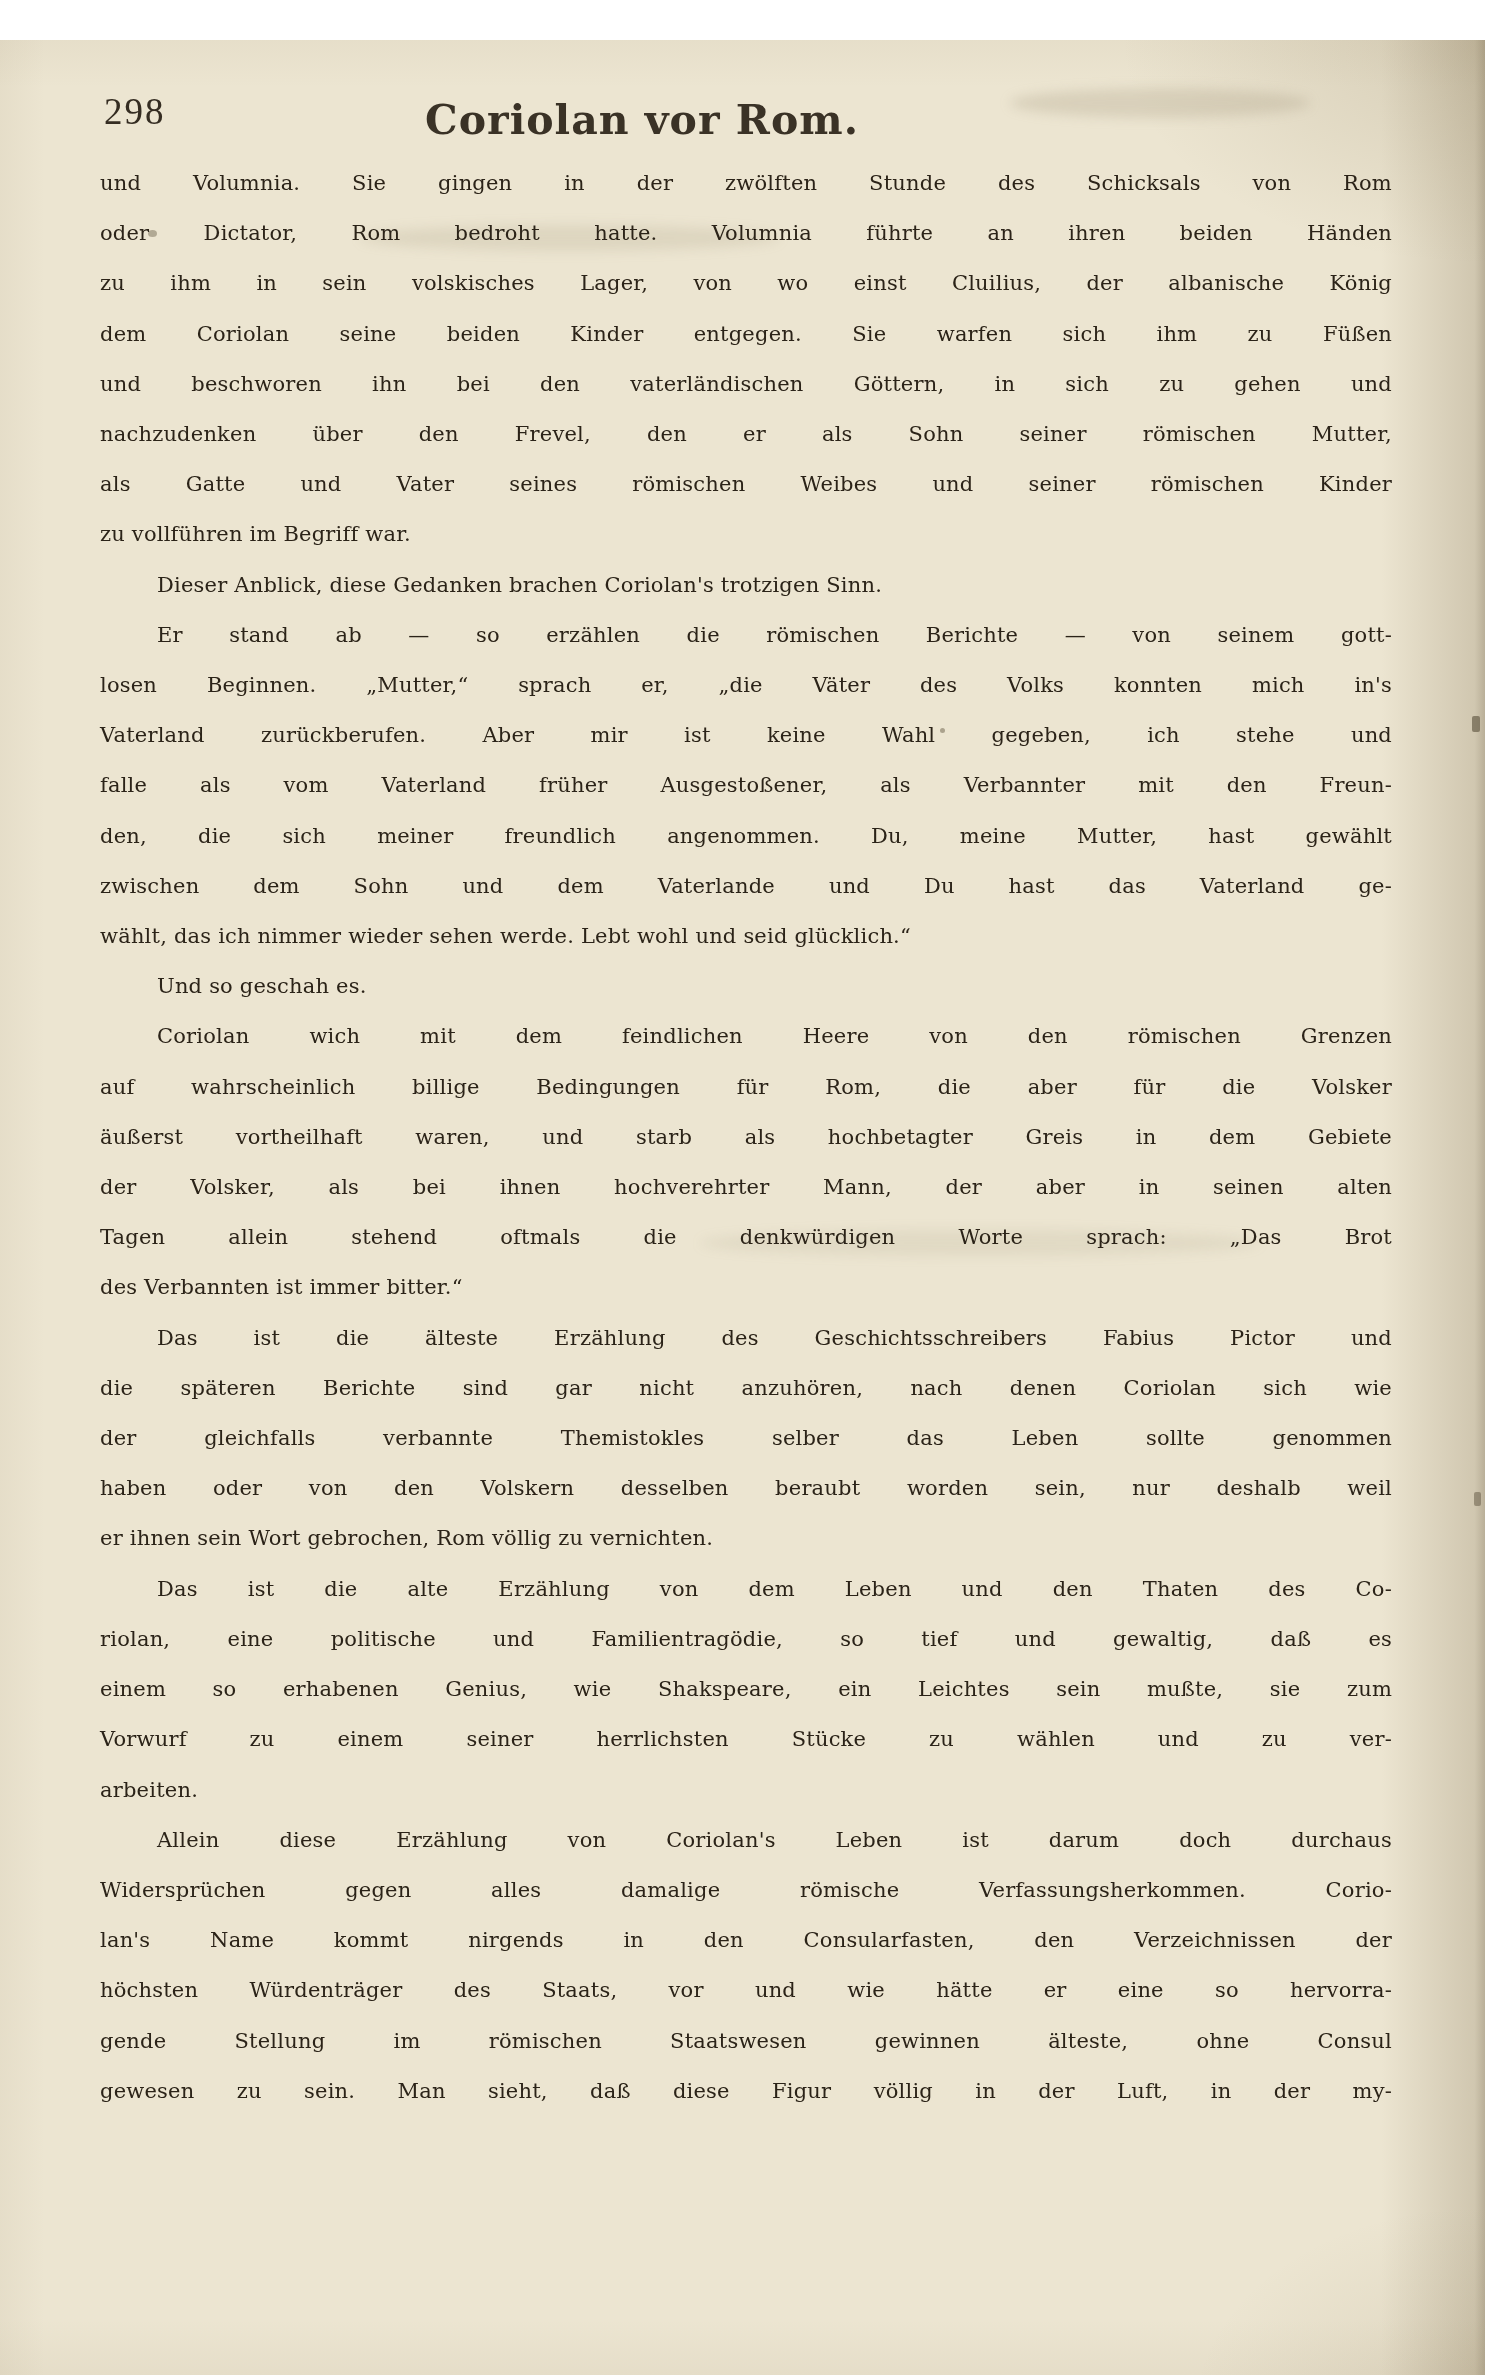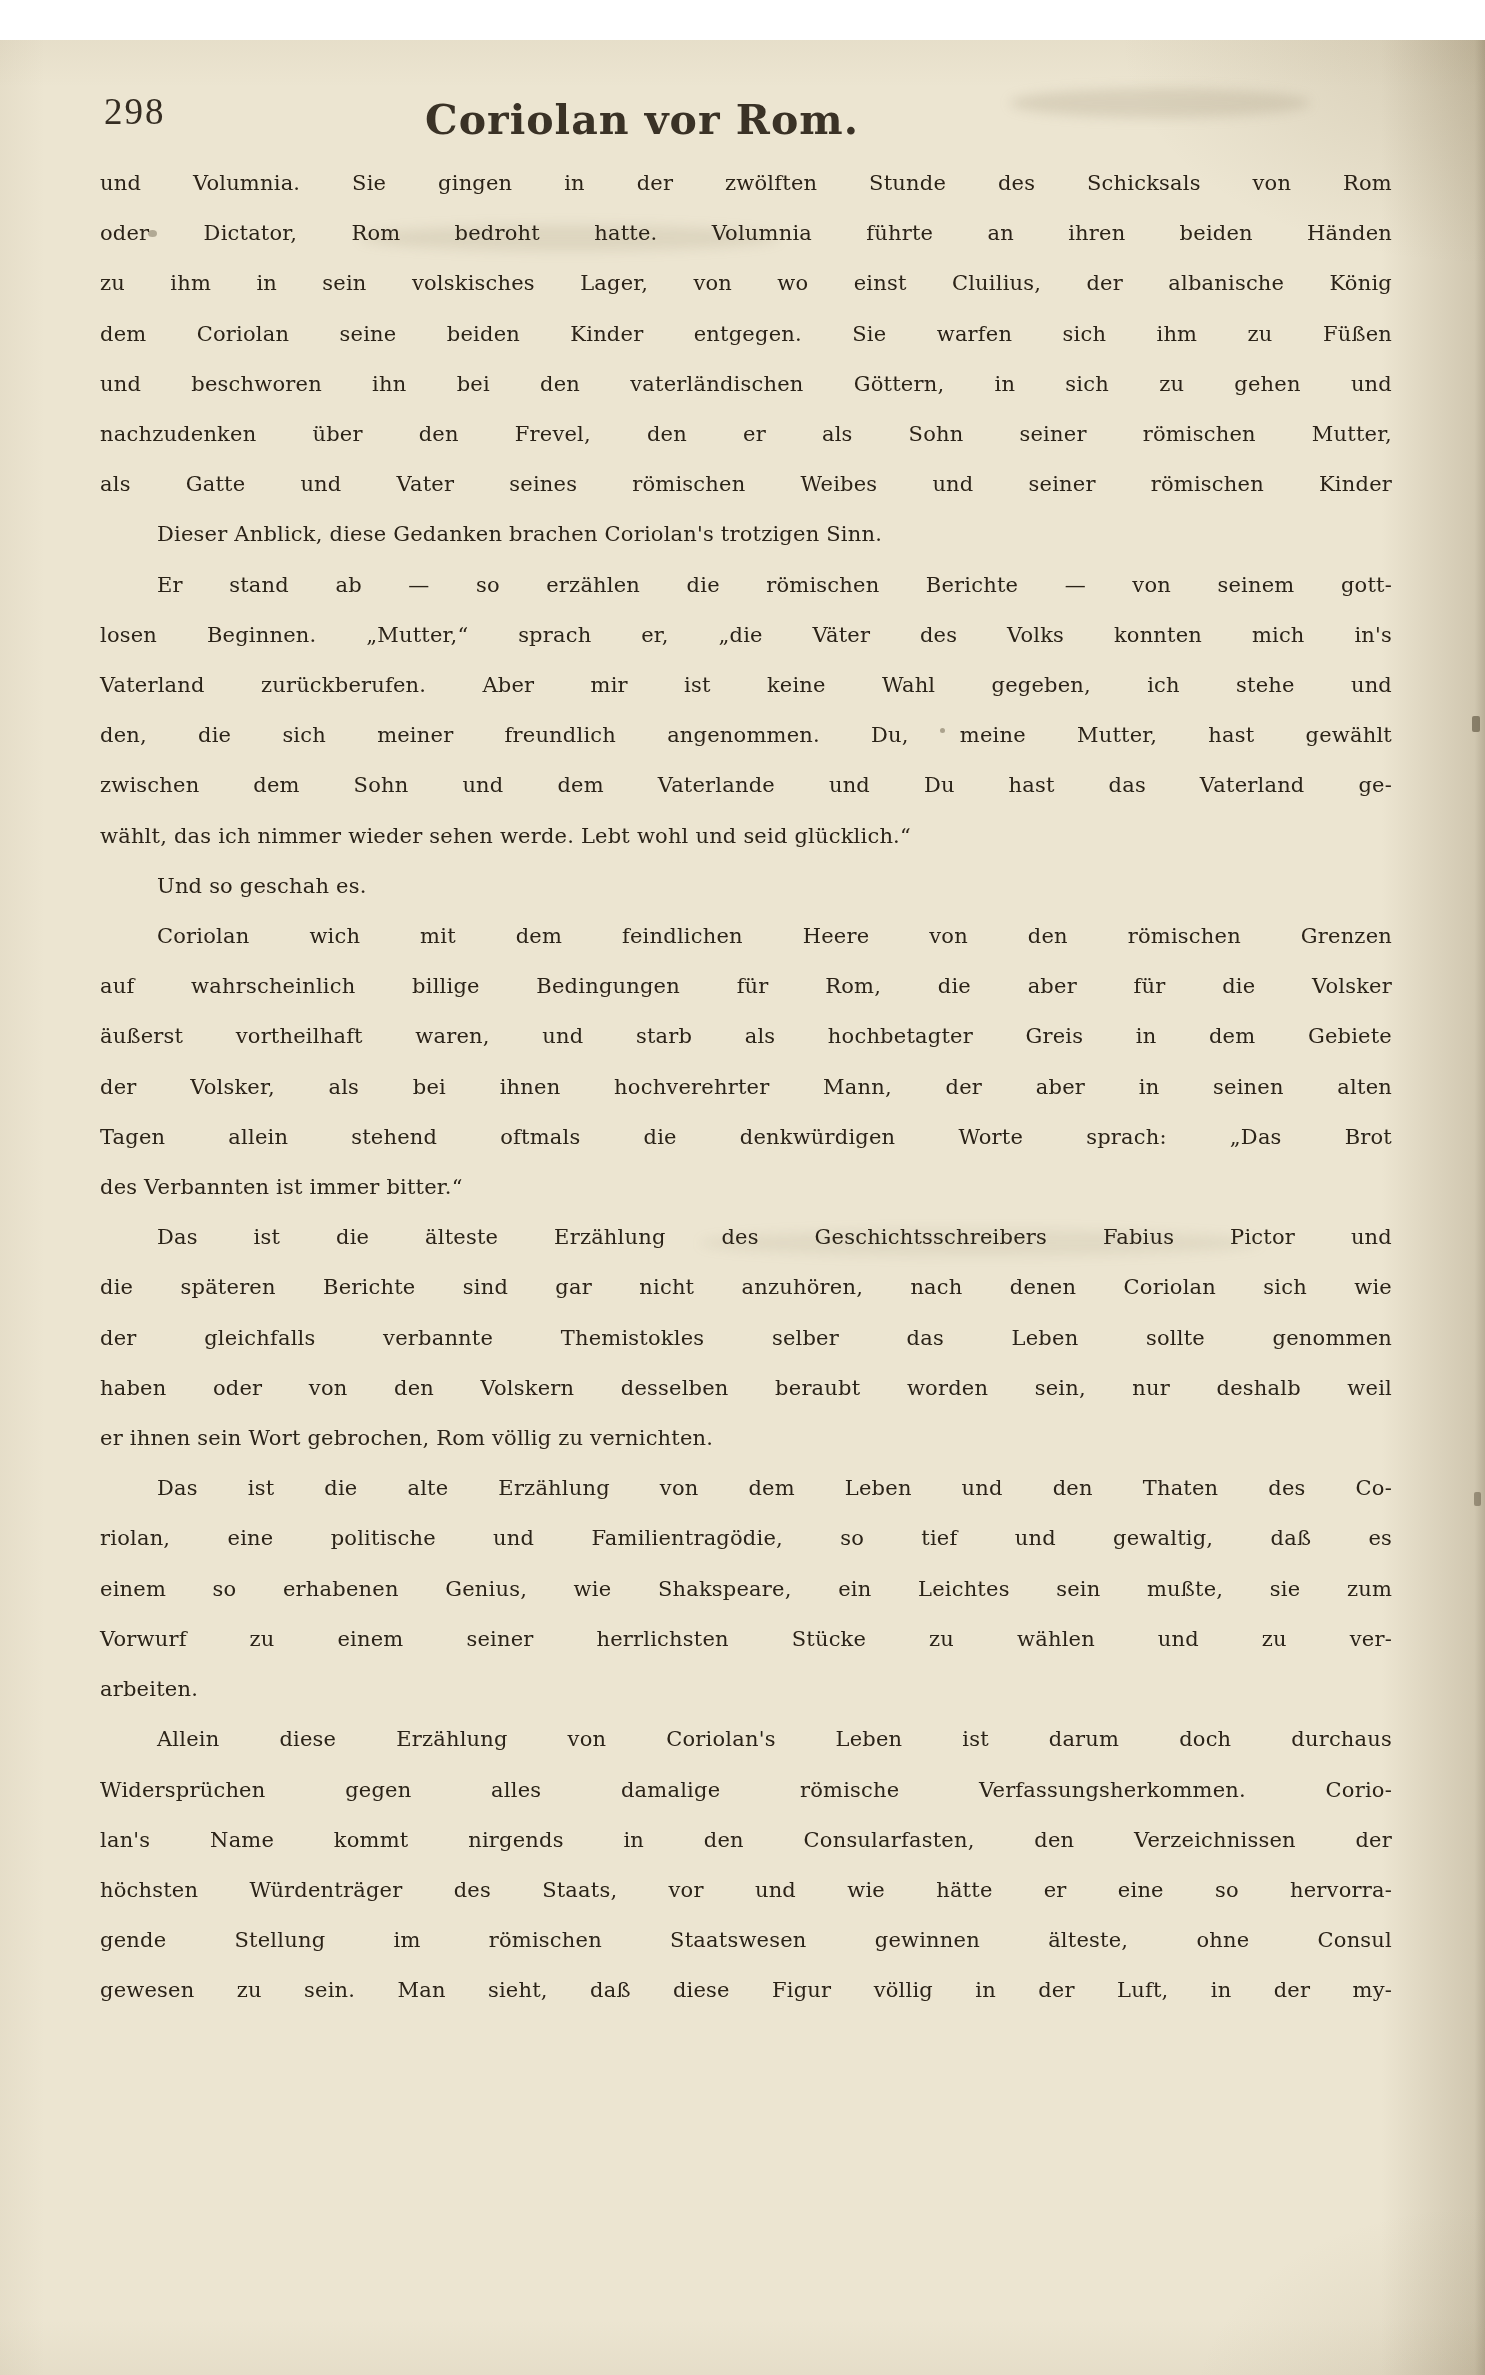--- a/index.html
+++ b/index.html
@@ -108,28 +108,30 @@
 
   <div class="page-body">
       <div class="para">
         <div class="line">und Volumnia.  Sie gingen in der zwölften Stunde des Schicksals von Rom</div>
         <div class="line">oder Dictator, Rom bedroht hatte.  Volumnia führte an ihren beiden Händen</div>
         <div class="line">zu ihm in sein volskisches Lager, von wo einst Cluilius, der albanische König</div>
         <div class="line">dem Coriolan seine beiden Kinder entgegen.  Sie warfen sich ihm zu Füßen</div>
         <div class="line">und beschworen ihn bei den vaterländischen Göttern, in sich zu gehen und</div>
         <div class="line">nachzudenken über den Frevel, den er als Sohn seiner römischen Mutter,</div>
         <div class="line">als Gatte und Vater seines römischen Weibes und seiner römischen Kinder</div>
+        <div class="line final">zu vollführen im Begriff war.</div>
       </div>
       <div class="para">
         <div class="line final indent">Dieser Anblick, diese Gedanken brachen Coriolan's trotzigen Sinn.</div>
       </div>
       <div class="para">
         <div class="line indent">Er stand ab — so erzählen die römischen Berichte — von seinem gott-</div>
         <div class="line">losen Beginnen.  „Mutter,“ sprach er, „die Väter des Volks konnten mich in's</div>
         <div class="line">Vaterland zurückberufen.  Aber mir ist keine Wahl gegeben, ich stehe und</div>
+        <div class="line">falle als vom Vaterland früher Ausgestoßener, als Verbannter mit den Freun-</div>
         <div class="line">den, die sich meiner freundlich angenommen.  Du, meine Mutter, hast gewählt</div>
         <div class="line">zwischen dem Sohn und dem Vaterlande und Du hast das Vaterland ge-</div>
         <div class="line final">wählt, das ich nimmer wieder sehen werde.  Lebt wohl und seid glücklich.“</div>
       </div>
       <div class="para">
         <div class="line final indent">Und so geschah es.</div>
       </div>
       <div class="para">
         <div class="line indent">Coriolan wich mit dem feindlichen Heere von den römischen Grenzen</div>
         <div class="line">auf wahrscheinlich billige Bedingungen für Rom, die aber für die Volsker</div>

